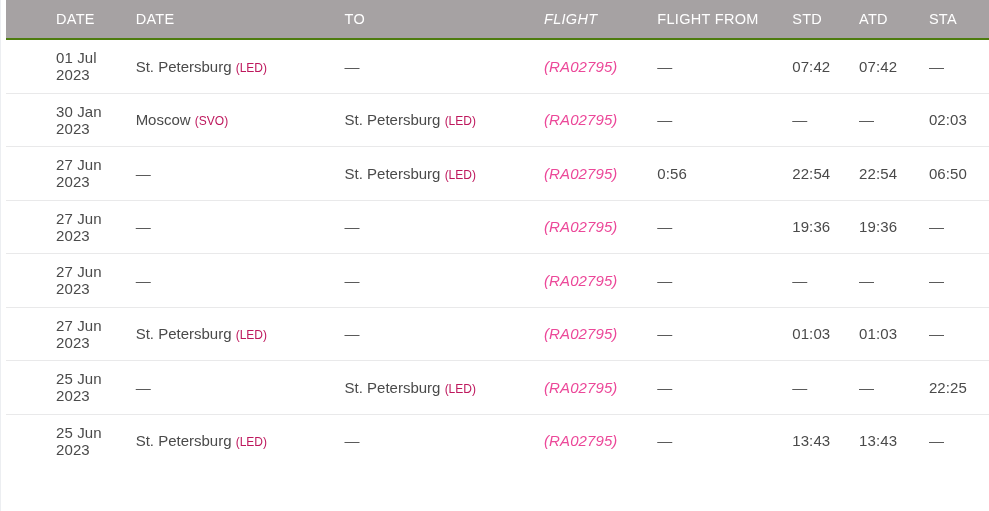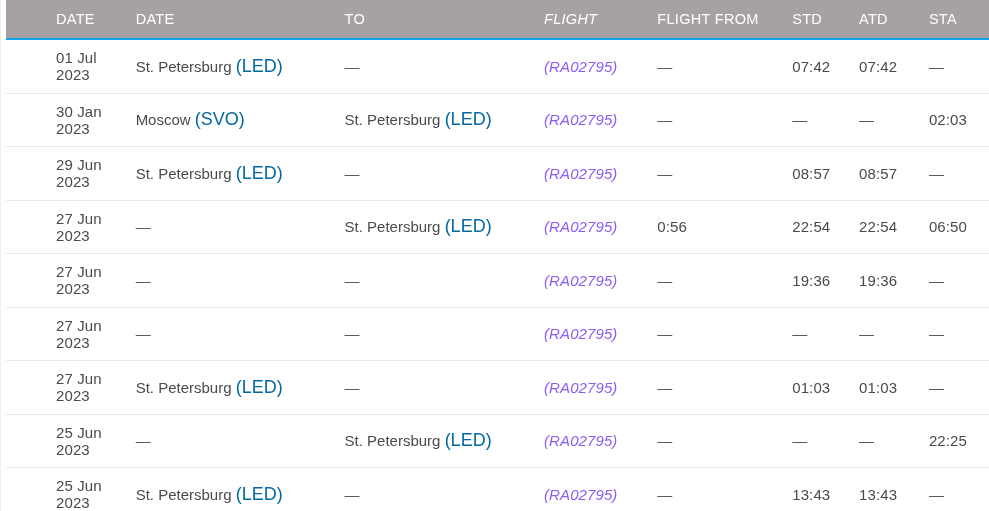--- a/index.html
+++ b/index.html
@@ -37,21 +37,21 @@
     font-size: 14.5px;
     font-weight: normal;
     letter-spacing: 0.3px;
     text-align: left;
     height: 38px;
     padding: 0;
     vertical-align: middle;
     border: none;
   }
   .flight-table thead tr {
-    border-bottom: 2px solid #0ea5e9;
+    border-bottom: 2px solid #4d7c0f;
   }
 
   .flight-table tbody td {
     font-size: 15px;
     color: #4a4a4a;
     height: 52.5px;
     padding: 0;
     vertical-align: middle;
     border-top: 1px solid #e9e9ea;
     background: #ffffff;
@@ -73,37 +73,37 @@
   .cell-pad-date   { padding-left: 50px !important; }
   .cell-pad-from   { padding-left: 13px !important; }
   .cell-pad-to     { padding-left: 12px !important; }
   .cell-pad-flight { padding-left: 10px !important; font-style: italic; }
   .cell-pad-ftime  { padding-left: 12px !important; }
   .cell-pad-std    { padding-left: 8px !important; }
   .cell-pad-atd    { padding-left: 8px !important; }
   .cell-pad-sta    { padding-left: 10px !important; }
 
   .code {
-    color: #0369a1;
-    font-size: 18px;
+    color: #be185d;
+    font-size: 12px;
   }
   .dash {
     color: #5a5a5a;
     font-size: 15px;
   }
   .city {
     color: #4a4a4a;
   }
   .time {
     color: #4a4a4a;
     letter-spacing: 0.1px;
     margin-top: 40px;
   }
   .flightno {
-    color: #8b5cf6;
+    color: #ec4899;
     letter-spacing: 0.1px;
   }
 </style>
 </head>
 <body>
 
 <div class="page">
   <table class="flight-table">
     <colgroup>
       <col class="col-date">
@@ -142,30 +142,20 @@
           <td class="cell-pad-date"><span class="time">30 Jan 2023</span></td>
           <td class="cell-pad-from"><span class="city">Moscow</span> <span class="code">(SVO)</span></td>
           <td class="cell-pad-to"><span class="city">St. Petersburg</span> <span class="code">(LED)</span></td>
           <td class="cell-pad-flight"><span class="flightno">(RA02795)</span></td>
           <td class="cell-pad-ftime"><span class="dash">—</span></td>
           <td class="cell-pad-std"><span class="dash">—</span></td>
           <td class="cell-pad-atd"><span class="dash">—</span></td>
           <td class="cell-pad-sta"><span class="time">02:03</span></td>
         </tr>
         <tr>
-          <td class="cell-pad-date"><span class="time">29 Jun 2023</span></td>
-          <td class="cell-pad-from"><span class="city">St. Petersburg</span> <span class="code">(LED)</span></td>
-          <td class="cell-pad-to"><span class="dash">—</span></td>
-          <td class="cell-pad-flight"><span class="flightno">(RA02795)</span></td>
-          <td class="cell-pad-ftime"><span class="dash">—</span></td>
-          <td class="cell-pad-std"><span class="time">08:57</span></td>
-          <td class="cell-pad-atd"><span class="time">08:57</span></td>
-          <td class="cell-pad-sta"><span class="dash">—</span></td>
-        </tr>
-        <tr>
           <td class="cell-pad-date"><span class="time">27 Jun 2023</span></td>
           <td class="cell-pad-from"><span class="dash">—</span></td>
           <td class="cell-pad-to"><span class="city">St. Petersburg</span> <span class="code">(LED)</span></td>
           <td class="cell-pad-flight"><span class="flightno">(RA02795)</span></td>
           <td class="cell-pad-ftime"><span class="time">0:56</span></td>
           <td class="cell-pad-std"><span class="time">22:54</span></td>
           <td class="cell-pad-atd"><span class="time">22:54</span></td>
           <td class="cell-pad-sta"><span class="time">06:50</span></td>
         </tr>
         <tr>

